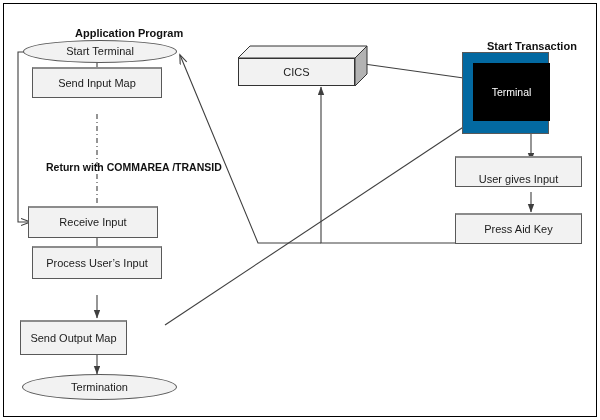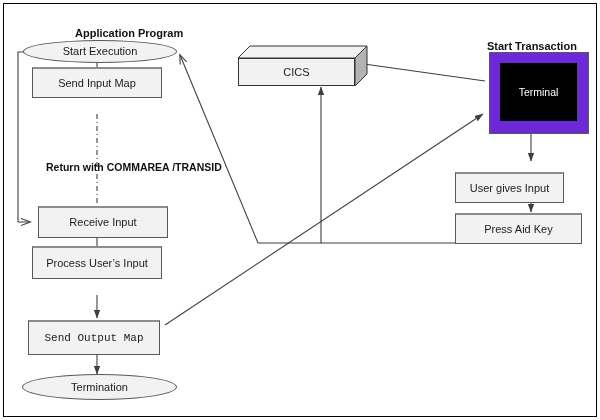--- a/index.html
+++ b/index.html
@@ -89,26 +89,26 @@
     background: #f2f2f2;
     border: 1px solid #333333;
     display: flex;
     align-items: center;
     justify-content: center;
     font-size: 11px;
     color: #1b1b1b;
   }
   .term-outer {
     position: absolute;
-    left: 489px;
+    left: 462px;
     top: 52px;
-    width: 100px;
+    width: 87px;
     height: 82px;
     box-sizing: border-box;
-    background: #6d28d9;
+    background: #0369a1;
     border: 1px solid #595959;
   }
   .term-inner {
     position: absolute;
     left: 10px;
     top: 10px;
     width: 77px;
     height: 58px;
     background: #000000;
     display: flex;
@@ -163,36 +163,36 @@
     </g>
   </svg>
 
   <div class="section-title" style="left:75px; top:8px;">Application Program</div>
 
   <div class="section-title" style="left:487px; top:21px;">Start Transaction</div>
 
   <div class="annot" style="left:30px; top:161px;">Return with COMMAREA /TRANSID</div>
 
   <div class="node ellipse" style="left:23px; top:40px; width:154px; height:23px;">
-    <span>Start Execution</span>
+    <span>Start Terminal</span>
   </div>
 
   <div class="node rect" style="left:32px; top:67px; width:130px; height:31px;">
     <span>Send Input Map</span>
   </div>
 
-  <div class="node rect" style="left:38px; top:206px; width:130px; height:32px;">
+  <div class="node rect" style="left:28px; top:206px; width:130px; height:32px;">
     <span>Receive Input</span>
   </div>
 
   <div class="node rect" style="left:32px; top:246px; width:130px; height:33px;">
     <span>Process User’s Input</span>
   </div>
 
-  <div class="node rect" style="left:28px; top:320px; width:132px; height:35px;font-family:Liberation Mono, monospace;">
+  <div class="node rect" style="left:20px; top:320px; width:107px; height:35px;">
     <span>Send Output Map</span>
   </div>
 
   <div class="node ellipse" style="left:22px; top:374px; width:155px; height:26px;">
     <span>Termination</span>
   </div>
 
   <div class="cics-wrap">
     <svg width="130" height="42" viewBox="0 0 130 42" xmlns="http://www.w3.org/2000/svg">
       <polygon points="0,13 12,1 129,1 117,13" fill="#f2f2f2" stroke="#333333" stroke-width="1"></polygon>
@@ -202,21 +202,21 @@
       <span>CICS</span>
     </div>
   </div>
 
   <div class="term-outer">
     <div class="term-inner">
       <span>Terminal</span>
     </div>
   </div>
 
-  <div class="node rect" style="left:455px; top:172px; width:109px; height:31px;">
+  <div class="node rect" style="left:455px; top:156px; width:127px; height:31px;align-items:flex-end;">
     <span>User gives Input</span>
   </div>
 
   <div class="node rect" style="left:455px; top:213px; width:127px; height:31px;align-items:center;">
     <span>Press Aid Key</span>
   </div>
 
 </div>
 
 </body></html>

